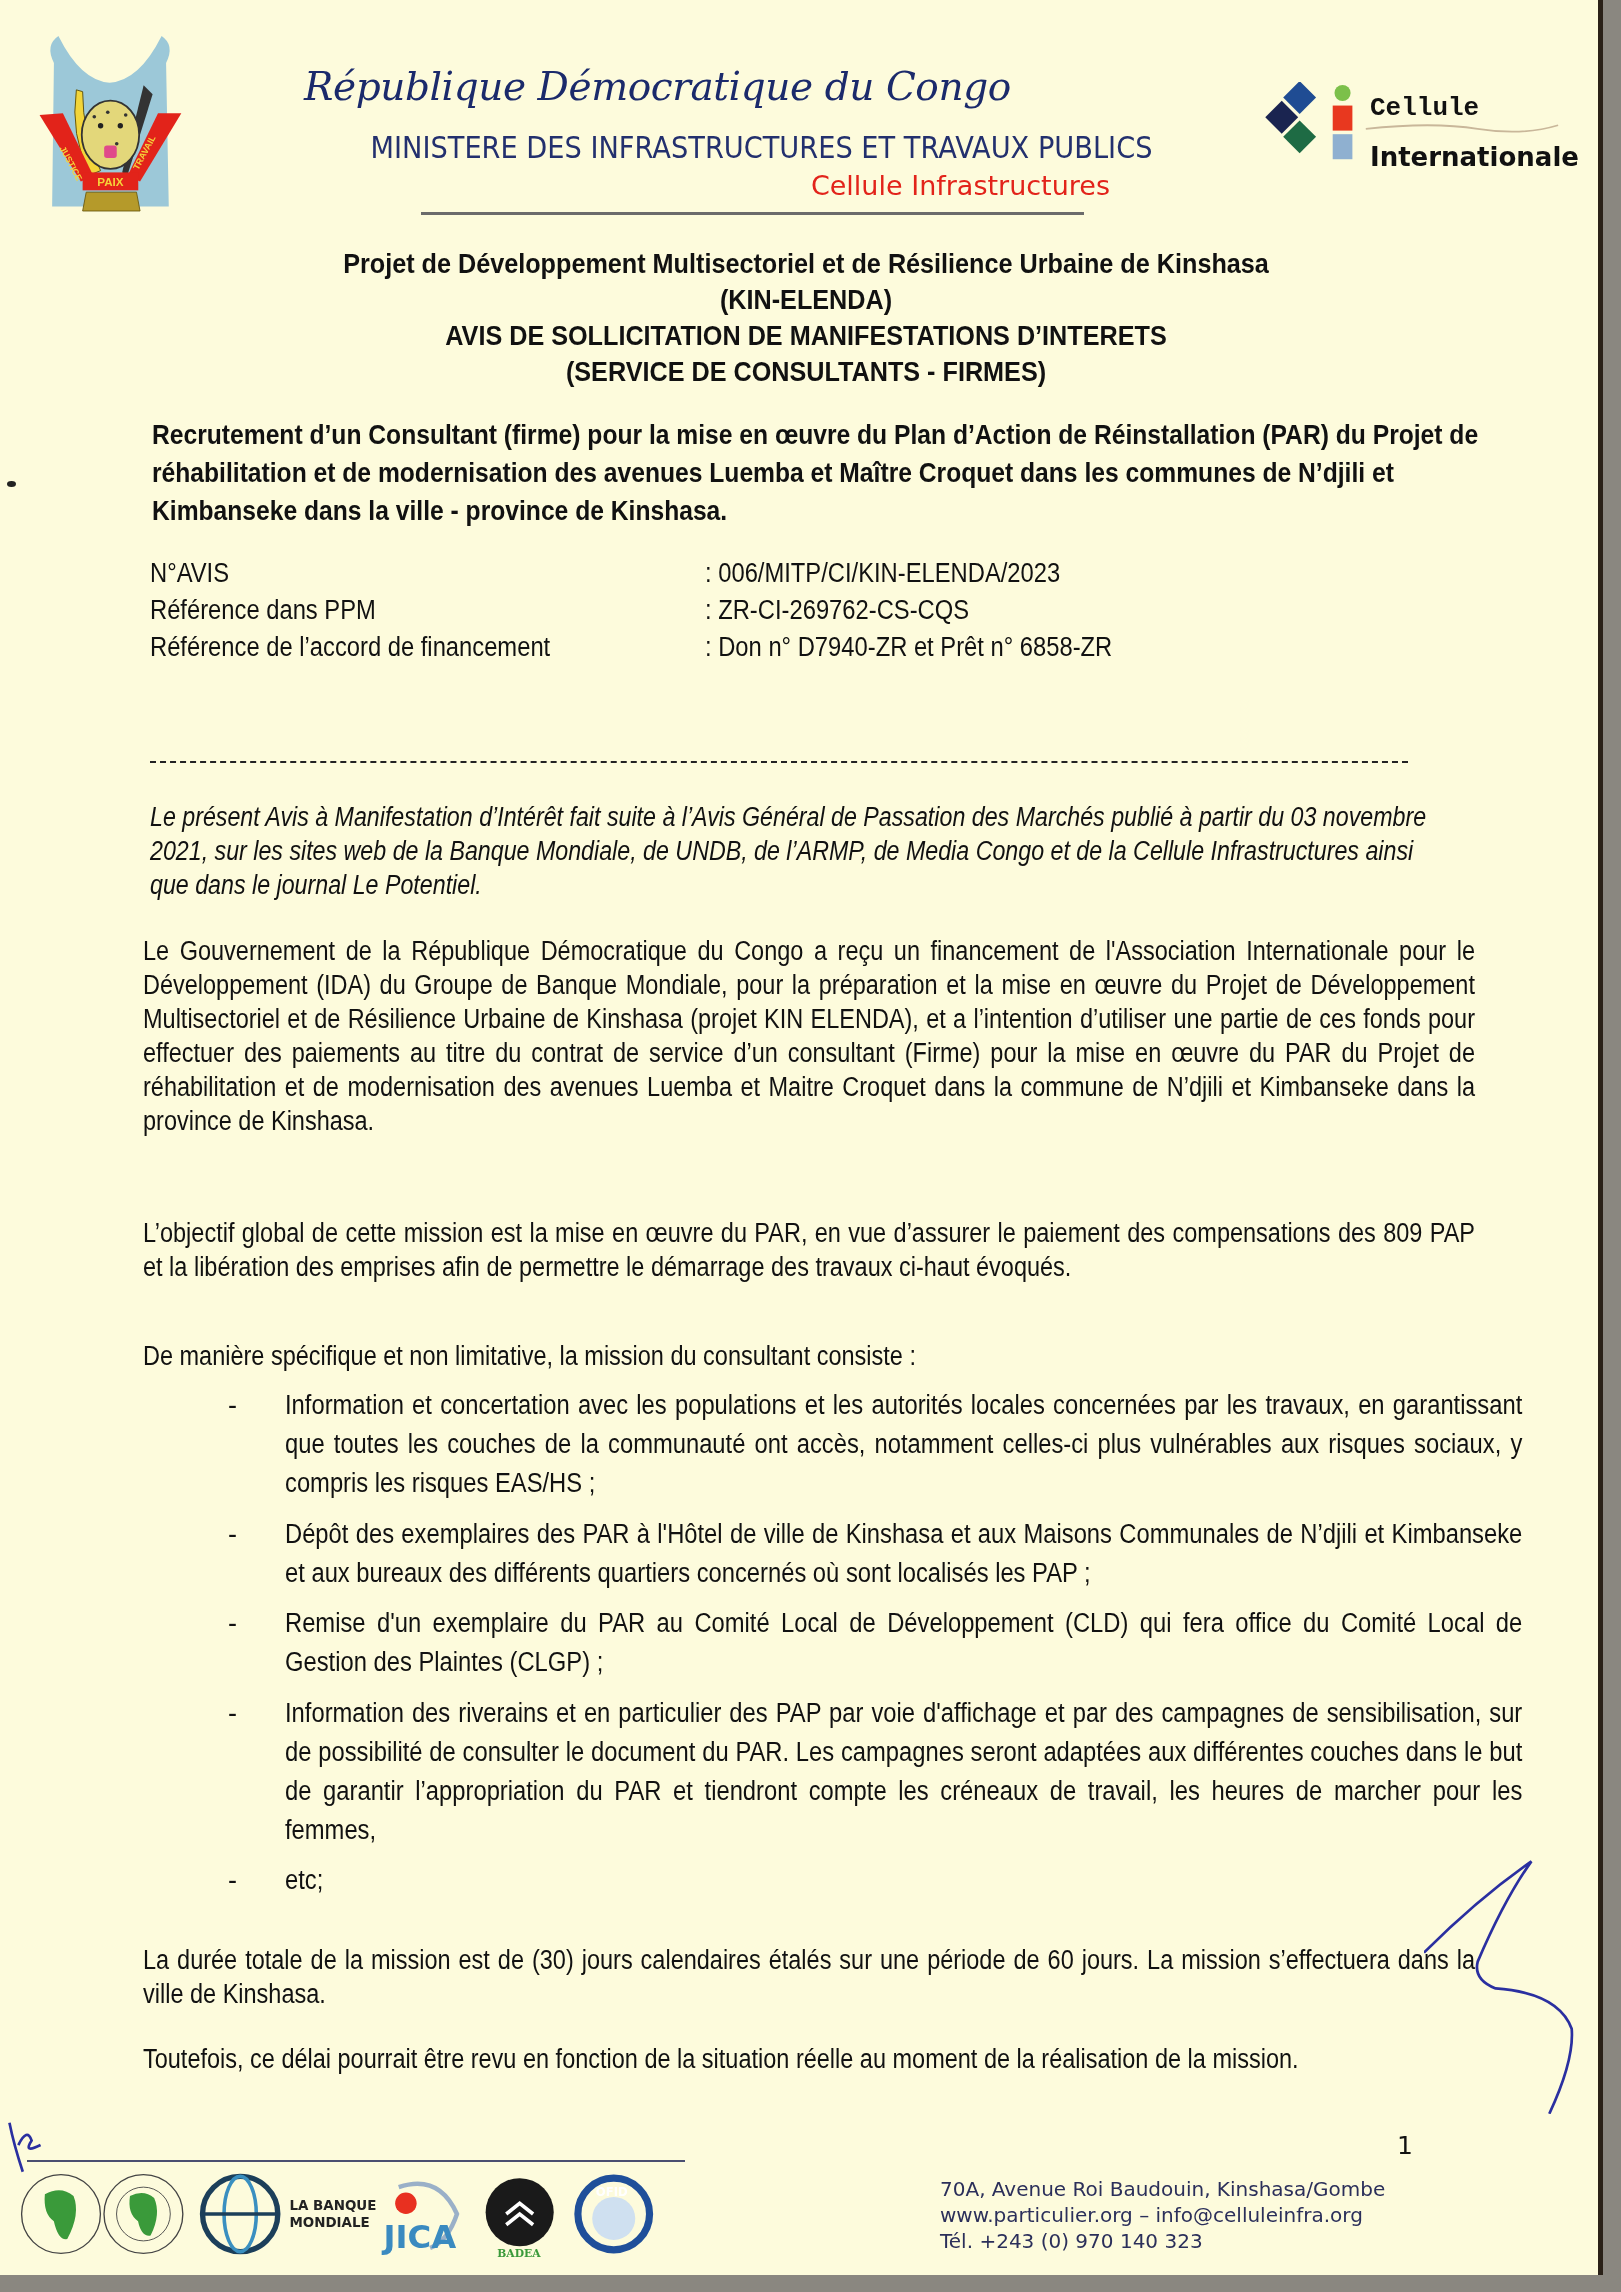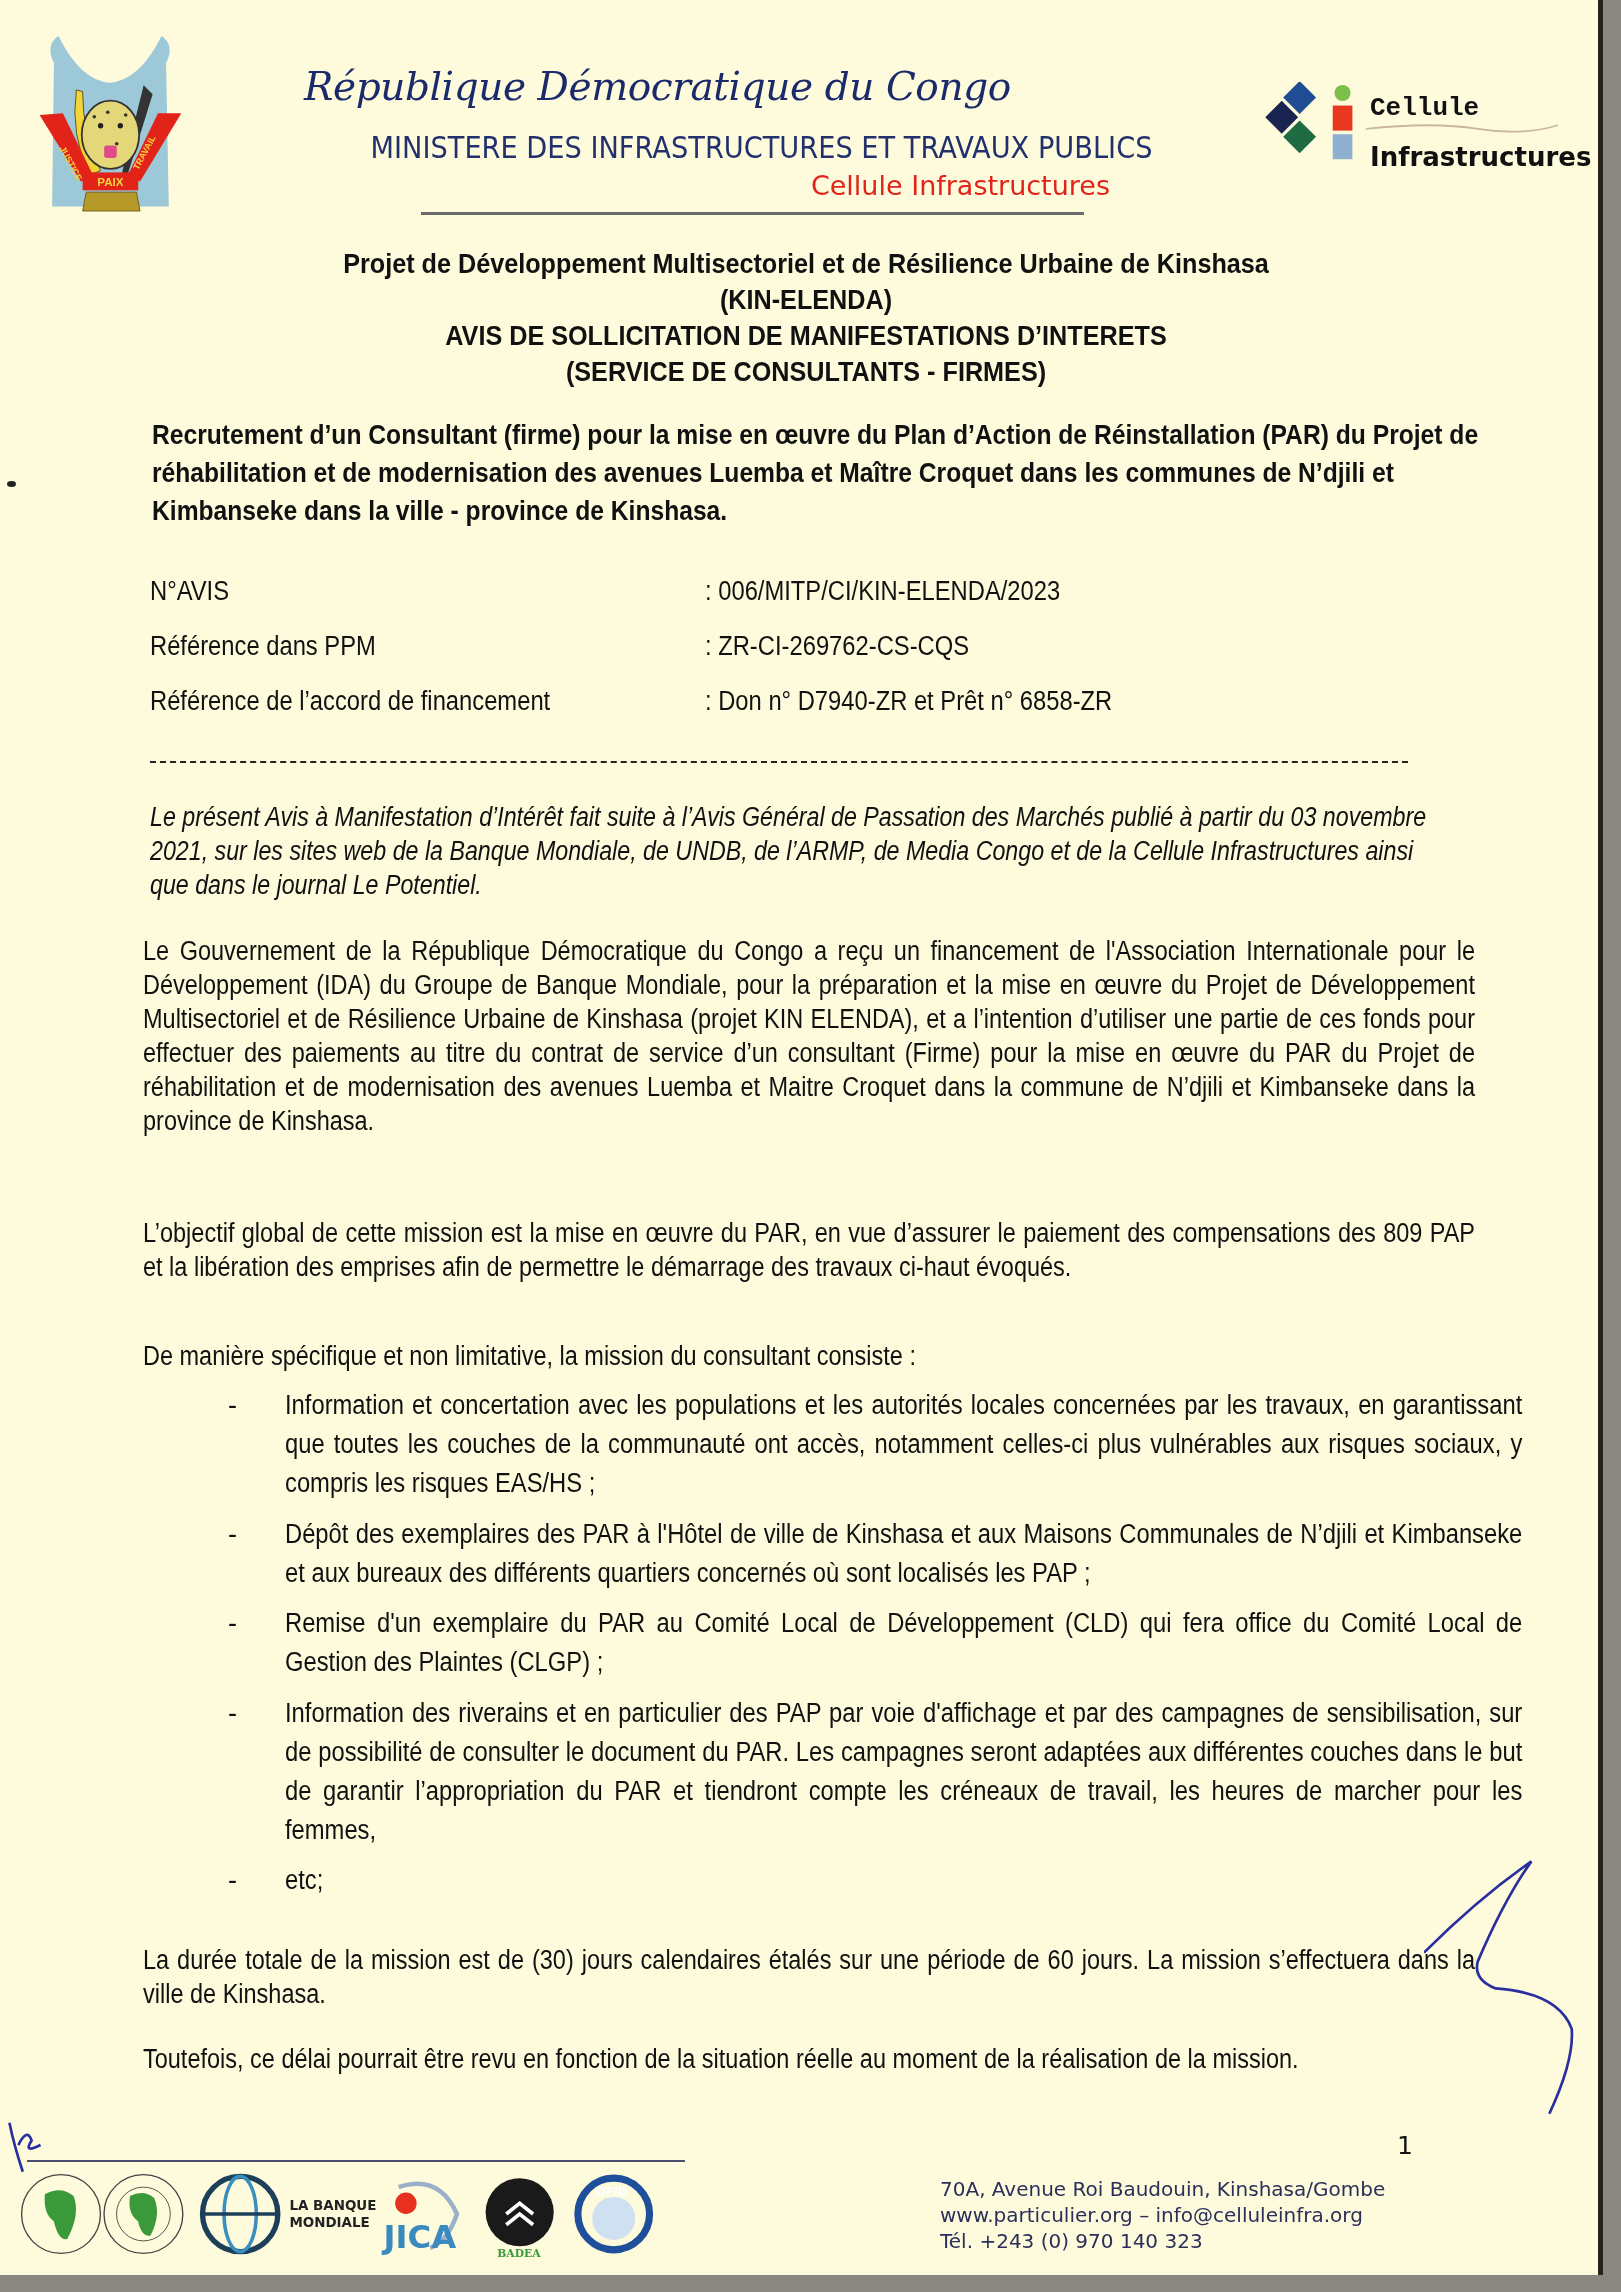--- a/index.html
+++ b/index.html
@@ -52,21 +52,21 @@
   }
   .subject {
     left: 152px; top: 416px; width: 1361px;
     font-weight: bold; font-size: 28px; line-height: 38px;
     transform: scaleX(0.88); transform-origin: left;
     width: 1540px;
   }
 
   
   .ref-table { left: 150px; top: 555px; font-size: 27px; line-height: 37px; }
-  .ref-row { display: flex; margin-top: 18px; }
+  .ref-row { display: flex; }
   .ref-label { width: 555px; transform: scaleX(0.88); transform-origin: left; white-space: nowrap; }
   .ref-value { white-space: nowrap; transform: scaleX(0.88); transform-origin: left; }
   .dash-rule {
     left: 150px; top: 761px; width: 1258px; height: 0;
     border-top: 2.7px dashed #222;
   }
 
   .body-text { font-size: 27px; line-height: 34px; transform-origin: left; }
   .intro {
     left: 150px; top: 800px; width: 1496px; font-style: italic;
@@ -136,21 +136,21 @@
   <svg class="abs cell-logo" viewBox="0 0 360 110">
     <rect x="38" y="4" width="26" height="26" fill="#1f4c93" transform="rotate(45 51 17)"></rect>
     <rect x="18" y="26" width="26" height="26" fill="#1a2450" transform="rotate(45 31 39)"></rect>
     <rect x="38" y="48" width="26" height="26" fill="#1e6b44" transform="rotate(45 51 61)"></rect>
     <circle cx="99" cy="12" r="9" fill="#7cc04a"></circle>
     <rect x="88" y="26" width="22" height="28" fill="#e8381f"></rect>
     <rect x="88" y="58" width="22" height="28" fill="#8fb0d0"></rect>
     <path d="M125 52 Q200 44 250 52 T340 48" stroke="#c9b79a" stroke-width="2" fill="none"></path>
   </svg>
   <div class="abs cell-logo-text1">Cellule</div>
-  <div class="abs cell-logo-text2">Infrastructures</div>
+  <div class="abs cell-logo-text2">Internationale</div>
 
   <div class="abs titles">
     <div>Projet de Développement Multisectoriel et de Résilience Urbaine de Kinshasa</div>
     <div>(KIN-ELENDA)</div>
     <div>AVIS DE SOLLICITATION DE MANIFESTATIONS D’INTERETS</div>
     <div>(SERVICE DE CONSULTANTS - FIRMES)</div>
   </div>
 
   <div class="abs subject">Recrutement d’un Consultant (firme) pour la mise en œuvre du Plan d’Action de Réinstallation (PAR) du Projet de réhabilitation et de modernisation des avenues Luemba et Maître Croquet dans les communes de N’djili et Kimbanseke dans la ville - province de Kinshasa.</div>
 

